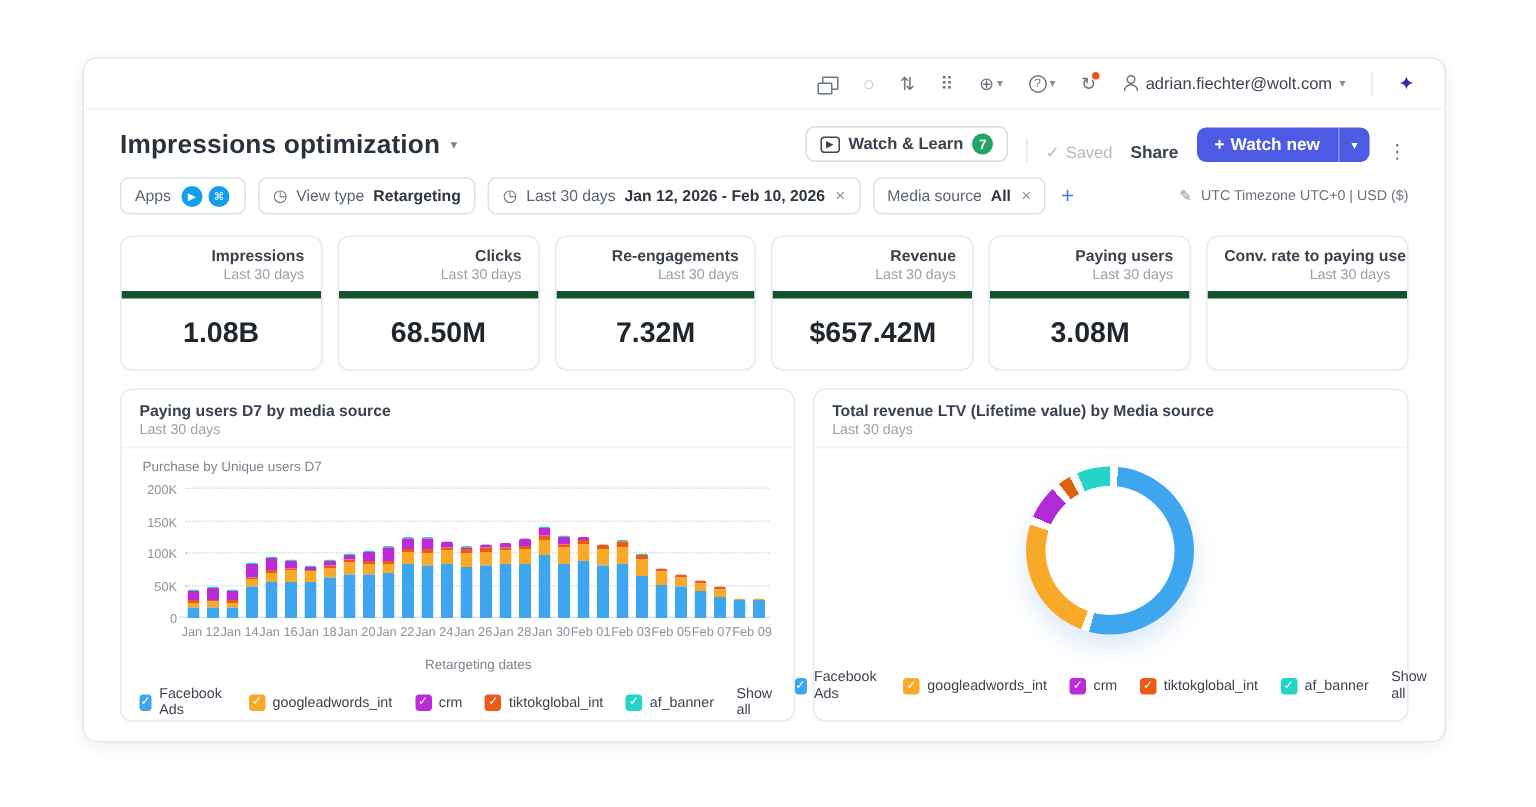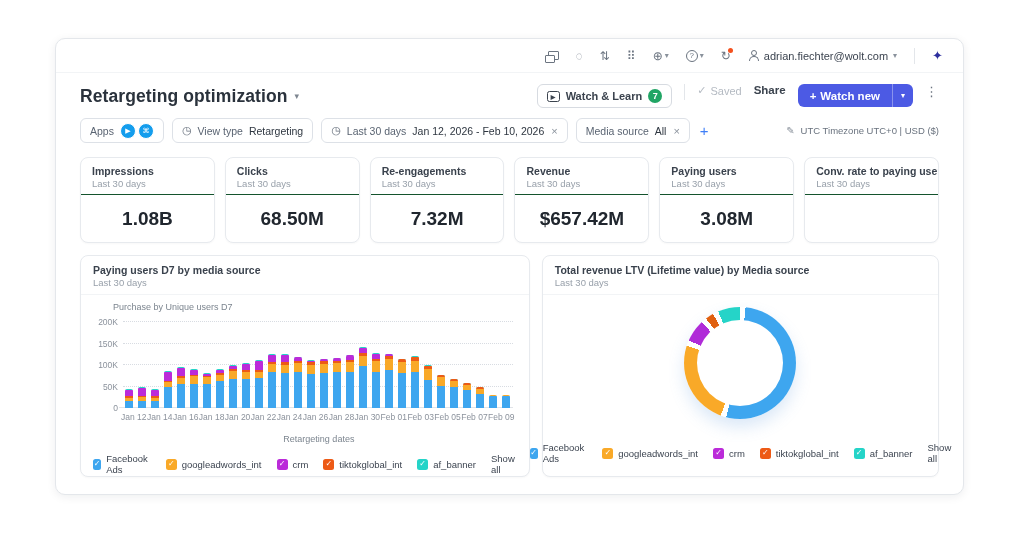--- a/index.html
+++ b/index.html
@@ -22,63 +22,63 @@
   .person-ic::before { content:""; position:absolute; left:3.5px; top:0; width:4px; height:4px; border:1.2px solid #6b7480; border-radius:50%; }
   .person-ic::after { content:""; position:absolute; left:1px; bottom:0; width:8px; height:4px; border:1.2px solid #6b7480; border-bottom:none; border-radius:5px 5px 0 0; }
   .vdiv { width:1px; height:16px; background:#e3e6ea; }
   .sparkle { color:#2d2f9e; font-size:13px; }
 
   
   .header-row { display:flex; align-items:center; justify-content:space-between; padding:11px 24px 5px; }
   .title-wrap { display:flex; align-items:center; gap:7px; }
   .page-title { font-size:17.5px; font-weight:700; color:#2a323c; letter-spacing:.1px; }
   .title-caret { font-size:9px; color:#7d8590; cursor:pointer; }
-  .actions { display:flex; align-items:flex-start; gap:12px; }
+  .actions { display:flex; align-items:flex-end; gap:12px; }
   .wl-btn { display:inline-flex; align-items:center; gap:6px; border:1px solid #d7dbe1; border-radius:6px; padding:4px 9px; font-size:11px; color:#3b434e; font-weight:600; cursor:pointer; background:#fff; }
   .play-box { width:13px; height:11px; border:1.3px solid #3b434e; border-radius:2.5px; font-size:6px; display:inline-flex; align-items:center; justify-content:center; color:#3b434e; }
   .wl-badge { width:14px; height:14px; border-radius:50%; background:#21a565; color:#fff; font-size:9px; font-weight:700; display:inline-flex; align-items:center; justify-content:center; }
   .saved { display:inline-flex; align-items:center; gap:4px; font-size:11px; color:#b4bac2; }
   .share { font-size:11.5px; font-weight:600; color:#3b434e; cursor:pointer; }
   .create-btn { display:inline-flex; align-items:stretch; background:#4c5ae4; border-radius:6px; overflow:hidden; cursor:pointer; }
   .create-main { color:#fff; font-size:11.5px; font-weight:600; padding:5.5px 12px; display:inline-flex; align-items:center; gap:4px; }
   .create-caret { display:inline-flex; align-items:center; padding:0 8px; border-left:1px solid rgba(255,255,255,.35); color:#fff; font-size:8px; }
   .more-dots { color:#6b7480; font-size:13px; cursor:pointer; letter-spacing:1px; }
 
   
   .filter-row { display:flex; align-items:center; gap:8px; padding:5px 24px 10px; }
   .chip { display:inline-flex; align-items:center; gap:6px; height:25px; padding:0 9px; border:1px solid #dde1e7; border-radius:6px; font-size:10.5px; color:#5a6472; background:#fff; cursor:pointer; }
-  .chip b { color:#2e3640; font-weight:400; }
+  .chip b { color:#2e3640; font-weight:700; }
   .chip .close { color:#8a929c; font-size:11px; margin-left:1px; }
   .chip-ic { color:#6b7480; font-size:11px; }
   .app-bubbles { display:inline-flex; }
   .app-bubble { width:16px; height:16px; border-radius:50%; background:#149ded; color:#fff; font-size:7px; display:inline-flex; align-items:center; justify-content:center; border:1.5px solid #fff; }
   .app-bubble + .app-bubble { margin-left:2px; }
   .add-filter { color:#3f7ef7; font-size:15px; font-weight:400; cursor:pointer; padding:0 2px; }
   .tz { margin-left:auto; display:inline-flex; align-items:center; gap:6px; font-size:9.5px; color:#69727e; }
   .tz .pencil { font-size:10px; color:#8a929c; }
 
   
   .kpi-row { display:flex; gap:10px; padding:4px 24px 12px; }
   .kpi-card { flex:1; border:1px solid #e7eaee; border-radius:8px; background:#fff; box-shadow:0 1px 2px rgba(16,24,40,.03); overflow:hidden; }
-  .kpi-head { padding:7px 11px 5px; border-bottom:1px solid #14532d; }
+  .kpi-head { padding:7px 11px 5px; border-bottom:5px solid #14532d;text-align:right; }
   .kpi-label { font-size:10.5px; font-weight:700; color:#3a424d; white-space:nowrap; }
   .kpi-period { font-size:9.5px; color:#98a0aa; margin-top:1px; }
   .kpi-value { text-align:center; font-size:19px; font-weight:700; color:#20262e; padding:13px 4px 12px; }
 
   
   .charts-row { display:flex; gap:12px; padding:0 24px; }
   .chart-card { border:1px solid #e7eaee; border-radius:8px; background:#fff; height:222px; position:relative; box-shadow:0 1px 2px rgba(16,24,40,.03); }
   .bar-card { flex:1.03; }
   .donut-card { flex:1; }
   .chart-head { padding:8px 12px 6px; border-bottom:1px solid #f2f4f6; }
   .chart-title { font-size:10.5px; font-weight:700; color:#3a424d; }
   .chart-sub { font-size:9.5px; color:#98a0aa; margin-top:1px; }
 
   .bar-body { padding:7px 14px 0 12px; }
-  .y-axis-label { font-size:9px; color:#7c858f; margin-left:20px; }
+  .y-axis-label { font-size:9px; color:#7c858f; margin-left:2px; }
   .plot { position:relative; height:86px; margin:10px 2px 0 30px; }
   .gridline { position:absolute; left:0; right:0; border-top:1px dotted #d8dce2; }
   .baseline { position:absolute; left:-4px; right:0; bottom:0; border-top:1px solid #e0e3e8; }
   .ytick { position:absolute; right:calc(100% + 5px); font-size:8.5px; color:#8b929c; transform:translateY(50%); white-space:nowrap; }
   .bars { position:absolute; left:2px; right:2px; top:0; bottom:0; display:flex; align-items:flex-end; justify-content:space-between; }
   .bar { width:8px; display:flex; flex-direction:column-reverse; border-radius:2px 2px 0 0; overflow:hidden; cursor:pointer; }
   .seg { width:100%; }
   .x-labels { display:flex; justify-content:space-between; margin:4px 0 12px 28px; font-size:8.5px; color:#8b929c; }
   .x-labels span { white-space:nowrap; }
   .x-title { text-align:center; font-size:9px; color:#7c858f; margin:3px 0 0 30px; }
@@ -123,21 +123,21 @@
       <span class="person-ic"></span>
       <span>adrian.fiechter@wolt.com</span>
       <span class="chev" style="font-size:8px;color:#8a929c;">▾</span>
     </span>
     <span class="vdiv"></span>
     <span class="sparkle">✦</span>
   </div>
 
   <div class="header-row">
     <div class="title-wrap">
-      <div class="page-title">Retargeting optimization</div>
+      <div class="page-title">Impressions optimization</div>
       <span class="title-caret">▾</span>
     </div>
     <div class="actions">
       <span class="wl-btn">
         <span class="play-box">▶</span>
         <span>Watch &amp; Learn</span>
         <span class="wl-badge">7</span>
       </span>
       <span class="vdiv"></span>
       <span class="saved">

